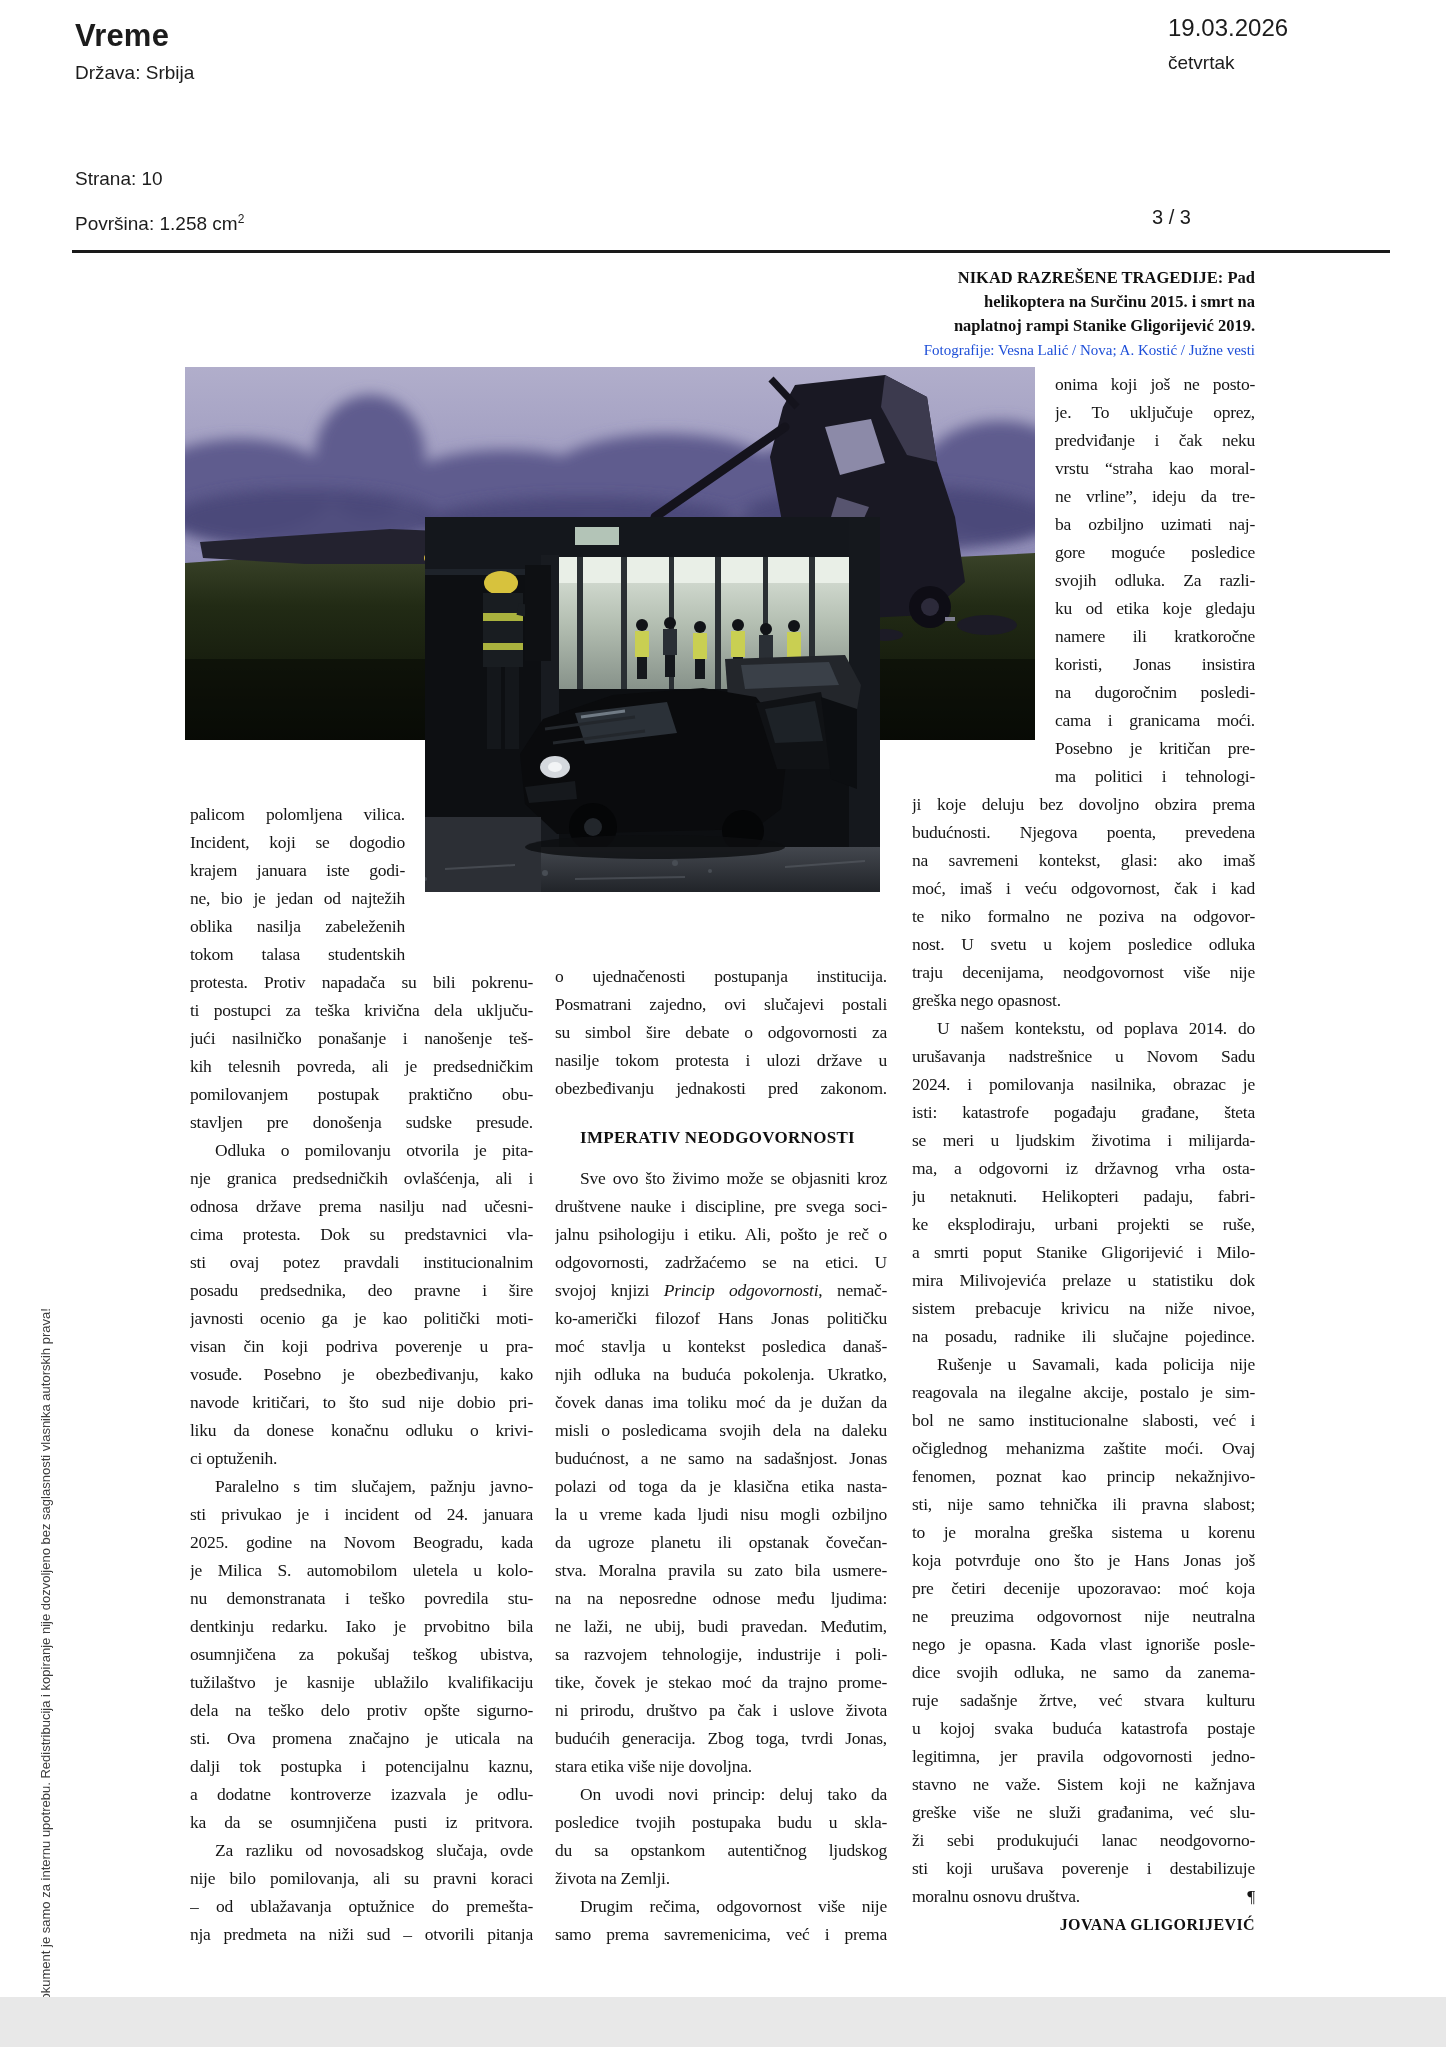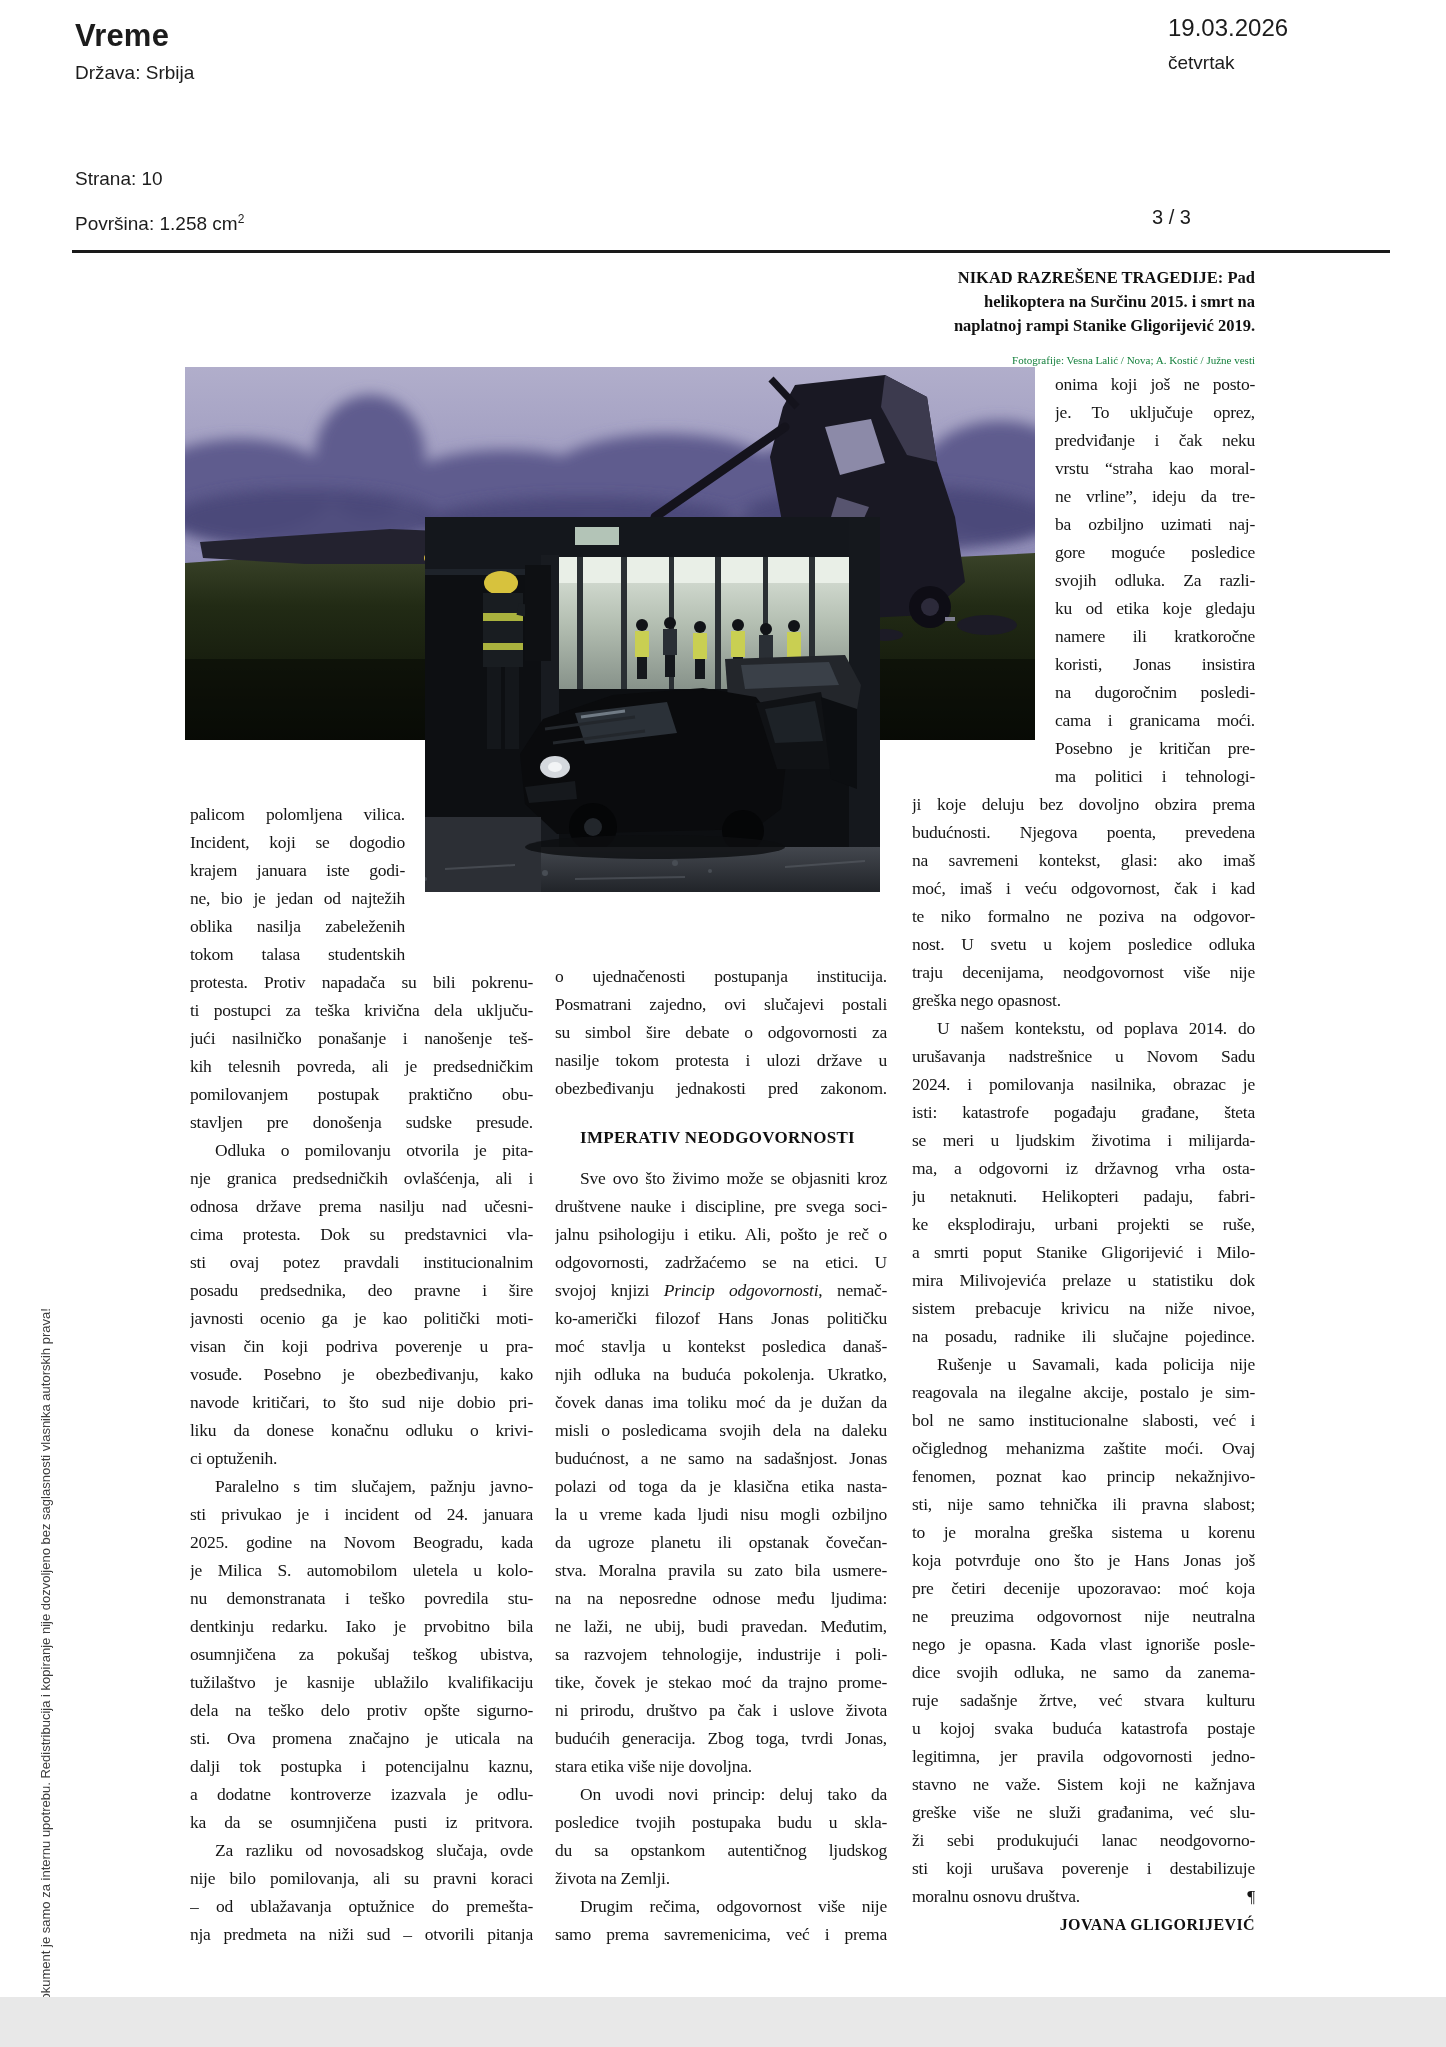--- a/index.html
+++ b/index.html
@@ -14,21 +14,21 @@
   
   .masthead { font-size:31px; font-weight:bold; letter-spacing:0.2px; }
   .meta     { font-size:19px; }
   .date-big { font-size:24px; }
   .pagenum  { font-size:20px; }
   .rule { background:#1a1a1a; height:3px; }
 
   
   .caption { text-align:right; }
   .caption .cap-ln { font-weight:bold; font-size:16.5px; line-height:24px; color:#111; }
-  .caption .credit { font-size:11px; line-height:20px; color:#15803d; margin-top:12px; }
+  .caption .credit { font-size:15px; line-height:20px; color:#1d4ed8; margin-top:2px; }
 
   
   .col { }
   .ln { font-size:17.5px; line-height:28px; height:28px; letter-spacing:-0.25px;
         overflow:hidden; color:#151515; }
   .j  { text-align:justify; text-align-last:justify; }
   .ind { text-indent:25px; }
   .split { display:flex; justify-content:space-between; align-items:flex-start; }
   .it { font-style:italic; }
 

